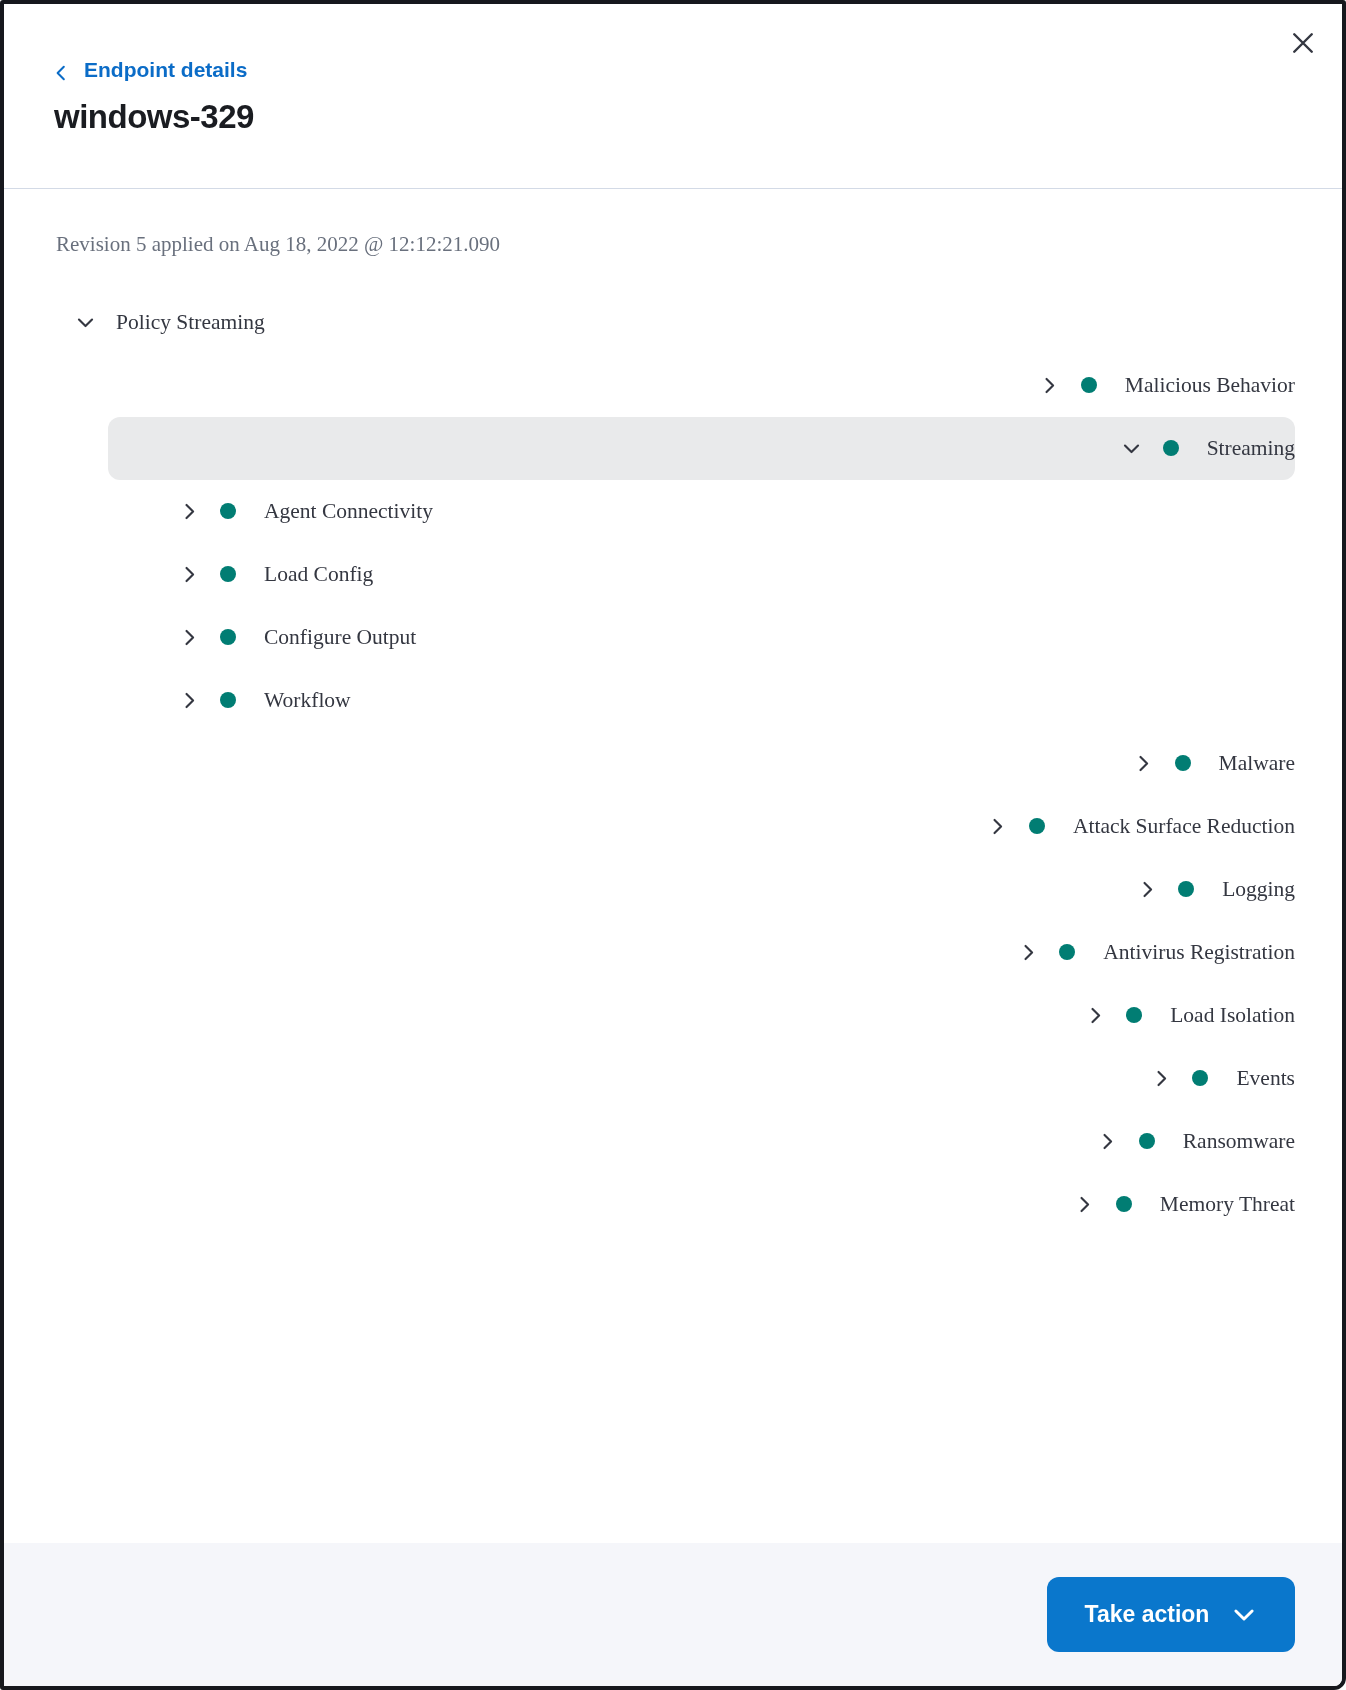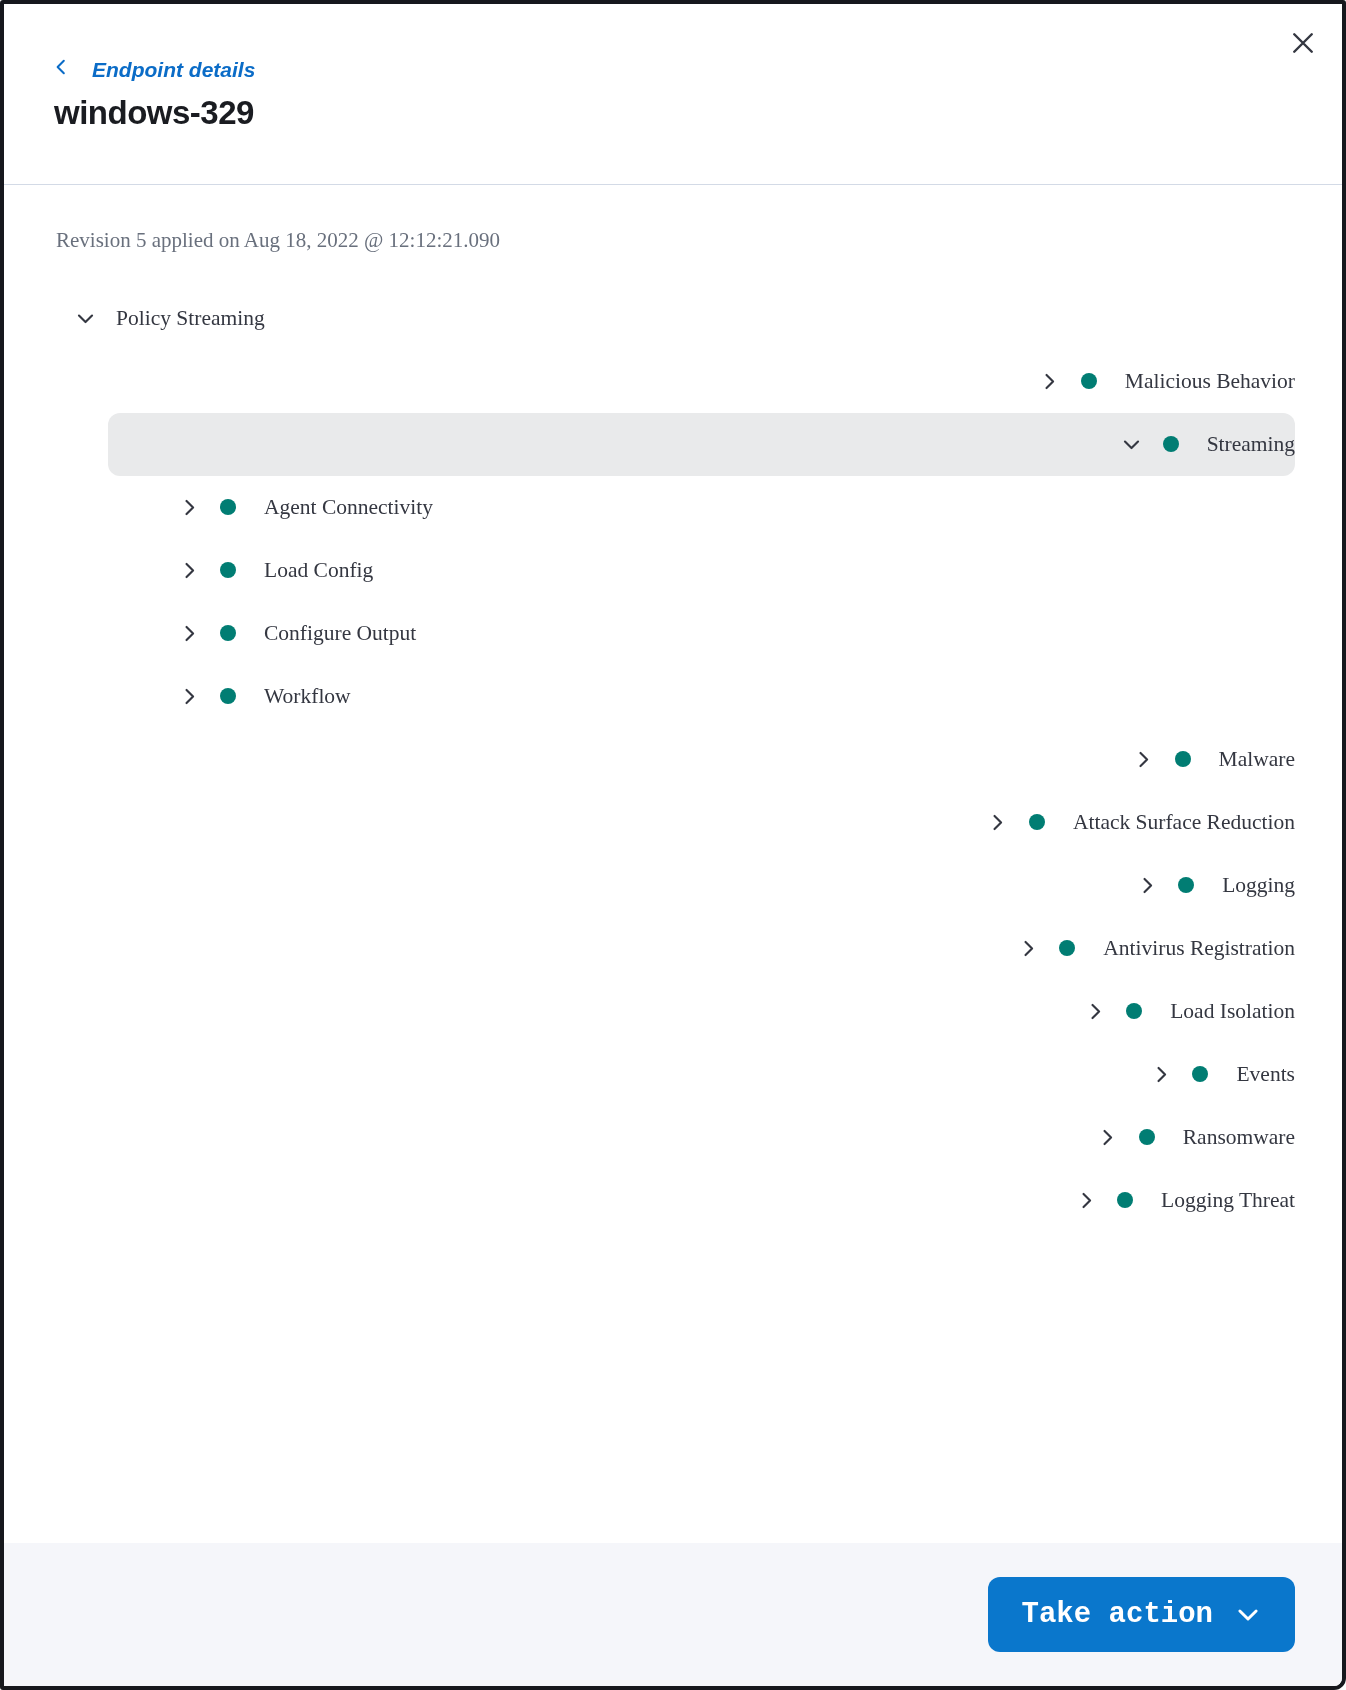--- a/index.html
+++ b/index.html
@@ -34,28 +34,27 @@
     display: flex;
     align-items: center;
     justify-content: center;
     cursor: pointer;
     color: var(--text-dark, #343741);
     background: transparent;
     border: none;
   }
   .back-link {
     display: inline-flex;
-    align-items: flex-start;
-    gap: 22px;
+    align-items: flex-end;
+    gap: 14px;
     color: var(--link-blue, #0B6CC7);
     font-size: 21px;
     font-weight: 700;
     cursor: pointer;
     text-decoration: none;
-    font-style: italic;
   }
   .back-link .chev-left { display: flex; align-items: center; }
   .page-title {
     margin-top: 12px;
     margin-left: 2px;
     font-size: 33px;
     font-weight: 700;
     letter-spacing: -0.5px;
     color: var(--title-dark, #1a1c21);
     line-height: 1.15;
@@ -126,22 +125,22 @@
     justify-content: flex-end;
     padding-right: 47px;
   }
   .take-action {
     min-width: 248px;
     height: 75px;
     background: var(--button-blue, #0A77CC);
     color: #ffffff;
     border: none;
     border-radius: 12px;
-    font-family: Liberation Mono, monospace;
-    font-size: 29px;
+    font-family: Liberation Sans, sans-serif;
+    font-size: 23px;
     font-weight: 700;
     display: inline-flex;
     align-items: center;
     justify-content: center;
     gap: 22px;
     cursor: pointer;
     padding: 0 34px;
   }
   .take-action .btn-chev { display: flex; align-items: center; }
 </style>
@@ -297,21 +296,21 @@
           <span class="dot"></span>
           <span class="lbl">Ransomware</span>
         </div>
         <div class="tree-row lvl1">
           <span class="chev">
             <svg width="19" height="19" viewBox="0 0 16 16" fill="none">
               <path d="M5.5 2.5 L11 8 L5.5 13.5" stroke="currentColor" stroke-width="1.8" stroke-linecap="round" stroke-linejoin="round"></path>
             </svg>
           </span>
           <span class="dot"></span>
-          <span class="lbl">Logging Threat</span>
+          <span class="lbl">Memory Threat</span>
         </div>
       </div>
   </div>
 
   <div class="footer">
     <button class="take-action">
       <span>Take action</span>
       <span class="btn-chev">
         <svg width="26" height="26" viewBox="0 0 16 16" fill="none">
           <path d="M3 5.5 L8 10.5 L13 5.5" stroke="#ffffff" stroke-width="1.8" stroke-linecap="round" stroke-linejoin="round"></path>

